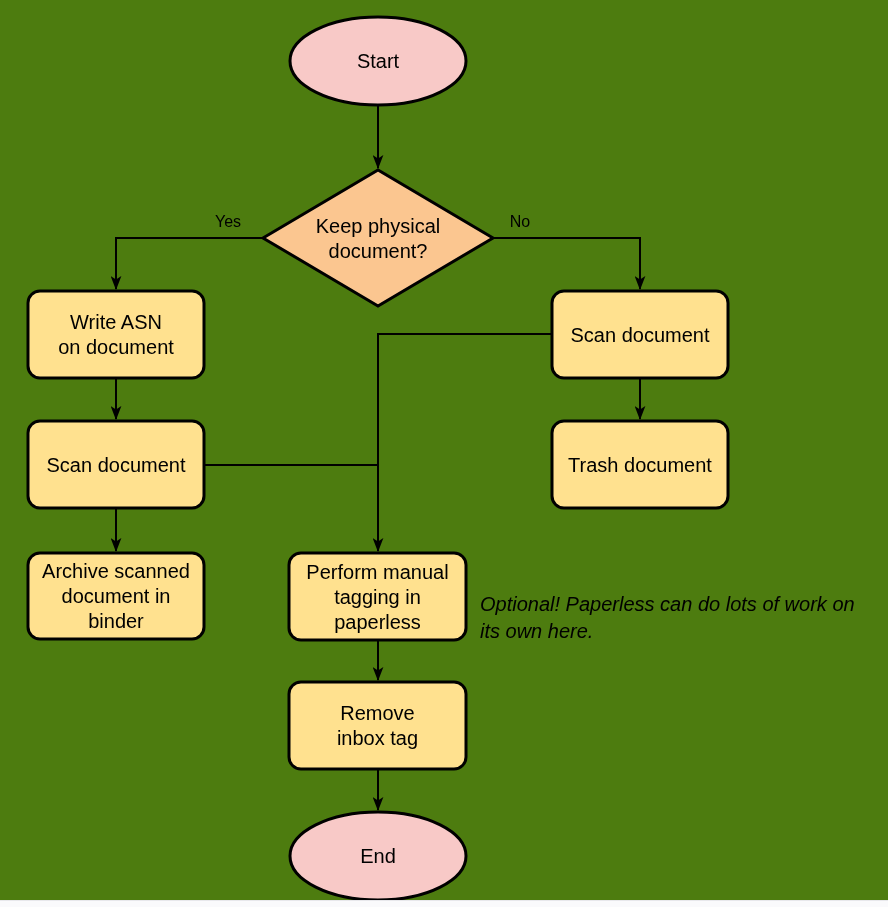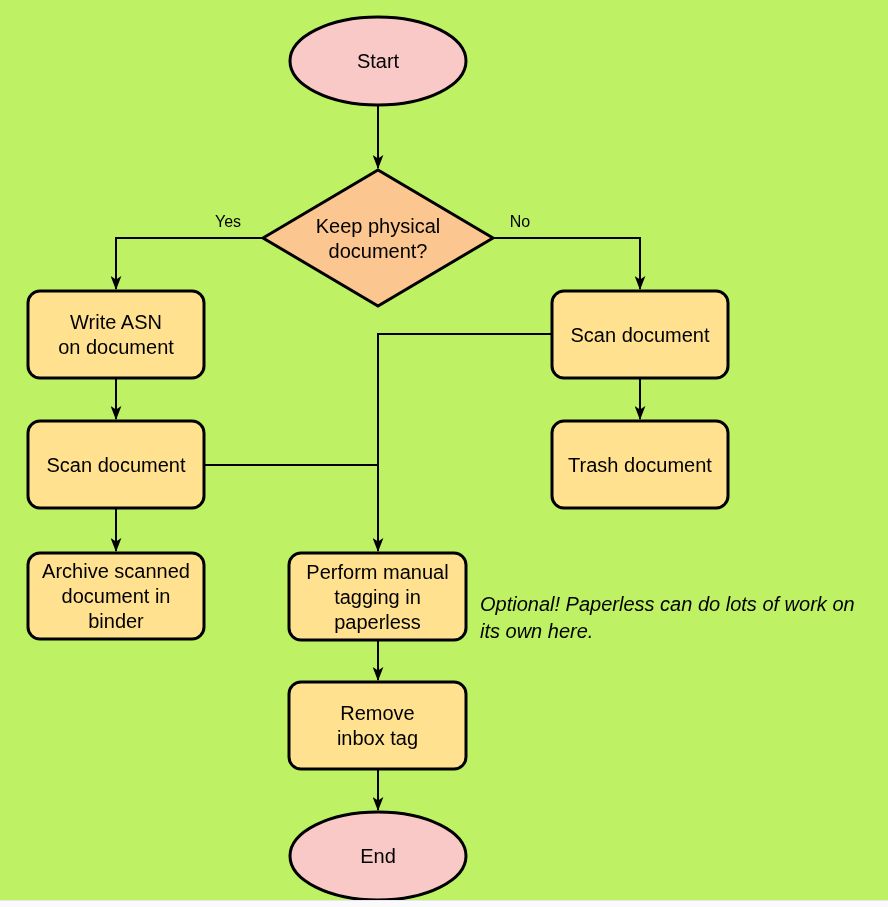--- a/index.html
+++ b/index.html
@@ -27,21 +27,21 @@
     background: #fafafc;
     border-top: 1px solid #e8e8ec;
   }
   text {
     fill: #000000;
   }
 </style>
 </head>
 <body>
 
-<div class="canvas" style="background: #bef264;">
+<div class="canvas" style="background: #4d7c0f;">
   <svg id="diagram" width="888" height="907" viewBox="0 0 888 907">
     <defs>
       <marker id="arrow" viewBox="0 0 13 10" refX="12" refY="5" markerWidth="14" markerHeight="11" markerUnits="userSpaceOnUse" orient="auto">
         <path d="M0,0 L13,5 L0,10 L3.2,5 Z" fill="#000000"></path>
       </marker>
     </defs>
     <g id="edges-layer">
         <polyline points="378,105 378,168" fill="none" stroke="#000000" stroke-width="2" stroke-linejoin="miter" marker-end="url(#arrow)"></polyline>
         <polyline points="263,238 116,238 116,289" fill="none" stroke="#000000" stroke-width="2" stroke-linejoin="miter" marker-end="url(#arrow)"></polyline>
         <polyline points="493,238 640,238 640,289" fill="none" stroke="#000000" stroke-width="2" stroke-linejoin="miter" marker-end="url(#arrow)"></polyline>

